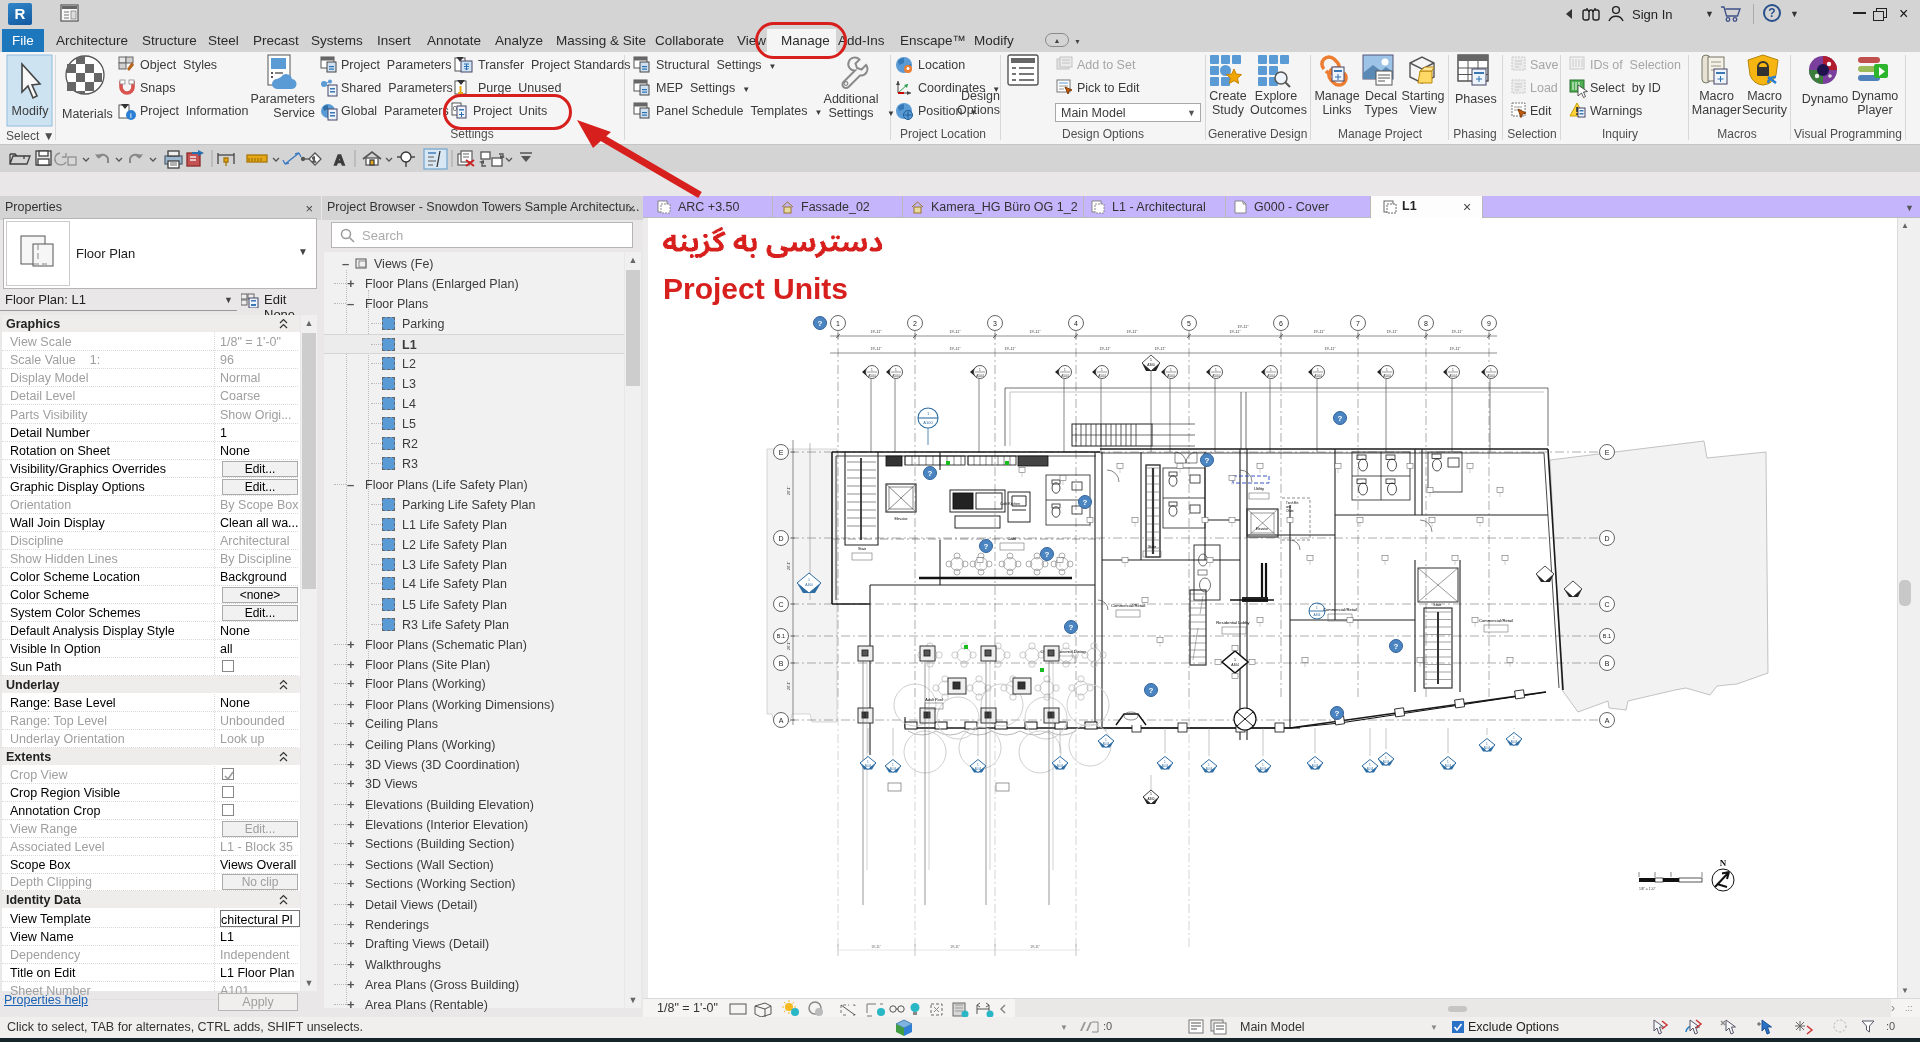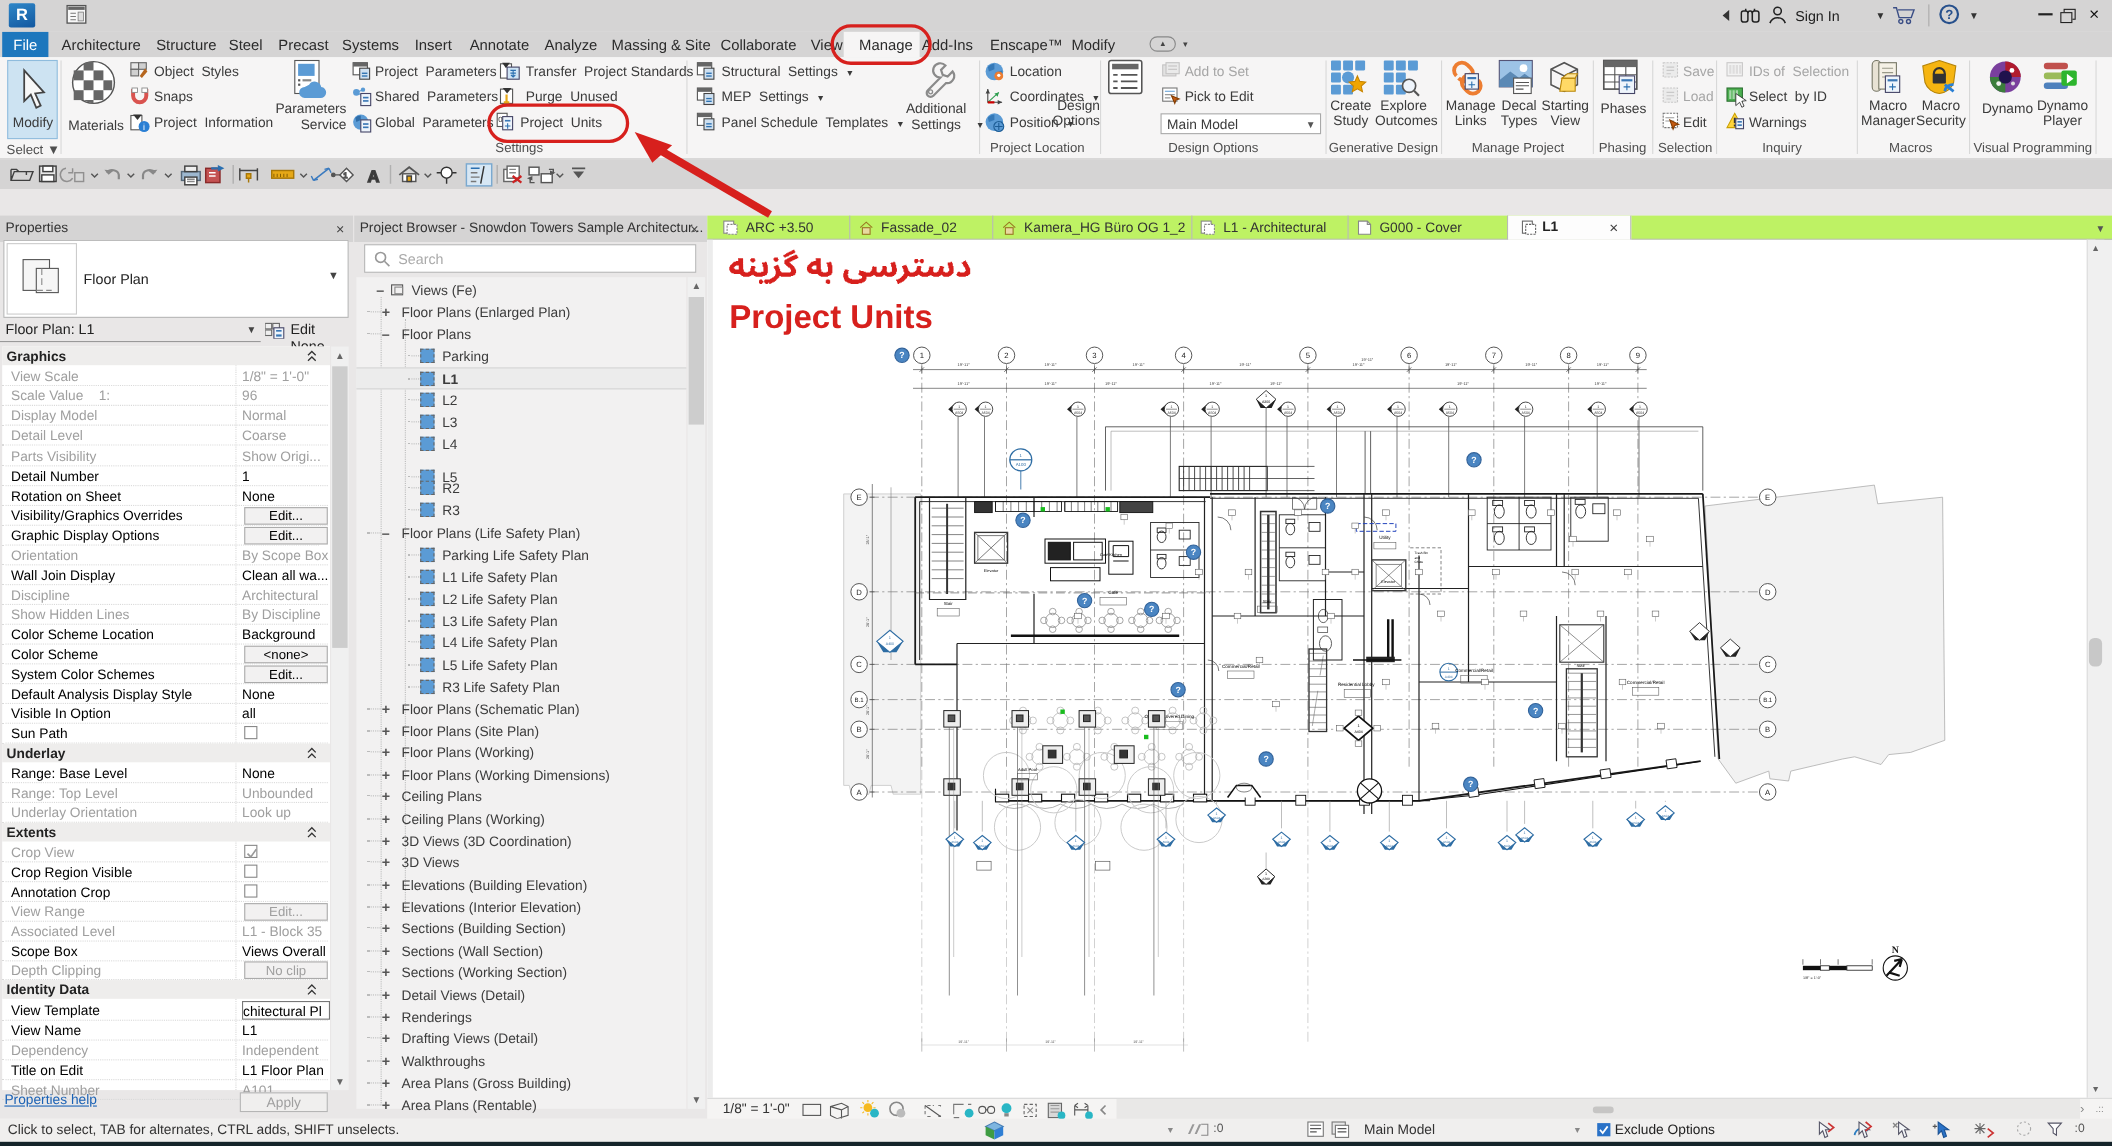--- a/index.html
+++ b/index.html
@@ -767,21 +767,21 @@
     <div class="tree-row" style="top:178px;left:2px;width:300px;">
       <span style="position:absolute;left:47px;top:9px;width:10px;border-top:1px dotted #bbb"></span>
       <span class="vicon" style="position:absolute;left:58px;top:3px"></span>
       <span style="position:absolute;left:78px">L3</span>
     </div>
     <div class="tree-row" style="top:198px;left:2px;width:300px;">
       <span style="position:absolute;left:47px;top:9px;width:10px;border-top:1px dotted #bbb"></span>
       <span class="vicon" style="position:absolute;left:58px;top:3px"></span>
       <span style="position:absolute;left:78px">L4</span>
     </div>
-    <div class="tree-row" style="top:228px;left:2px;width:300px;">
+    <div class="tree-row" style="top:218px;left:2px;width:300px;">
       <span style="position:absolute;left:47px;top:9px;width:10px;border-top:1px dotted #bbb"></span>
       <span class="vicon" style="position:absolute;left:58px;top:3px"></span>
       <span style="position:absolute;left:78px">L5</span>
     </div>
     <div class="tree-row" style="top:238px;left:2px;width:300px;">
       <span style="position:absolute;left:47px;top:9px;width:10px;border-top:1px dotted #bbb"></span>
       <span class="vicon" style="position:absolute;left:58px;top:3px"></span>
       <span style="position:absolute;left:78px">R2</span>
     </div>
     <div class="tree-row" style="top:258px;left:2px;width:300px;">
@@ -923,21 +923,21 @@
       <span style="position:absolute;left:10px;top:9px;width:12px;border-top:1px dotted #bbb"></span>
       <span class="pm" style="left:23px;top:0">+</span>
       <span style="position:absolute;left:41px">Area Plans (Rentable)</span>
     </div>
     <div style="position:absolute;left:303px;top:56px;width:16px;height:756px;background:#f0f0f0"></div>
     <div style="position:absolute;left:303px;top:56px;width:16px;height:16px;color:#666;font-size:9px;text-align:center;line-height:16px">▲</div>
     <div style="position:absolute;left:303px;top:796px;width:16px;height:16px;color:#666;font-size:9px;text-align:center;line-height:16px">▼</div>
     <div style="position:absolute;left:304px;top:74px;width:14px;height:116px;background:#cdcdcd"></div>
   </div>
 <div id="canvas">
-    <div style="position:absolute;left:0;top:0;width:1277px;height:22px;background:#bef264;border-bottom:1px solid #b9b9b9">
+    <div style="position:absolute;left:0;top:0;width:1277px;height:22px;background:#c4b5fd;border-bottom:1px solid #b9b9b9">
       <div class="vtab" style="left:7px;width:123px">ARC +3.50</div>
       <div class="vtab" style="left:130px;width:130px">Fassade_02</div>
       <div class="vtab" style="left:260px;width:181px">Kamera_HG Büro OG 1_2</div>
       <div class="vtab" style="left:441px;width:142px">L1 - Architectural</div>
       <div class="vtab" style="left:583px;width:145px">G000 - Cover</div>
       <svg width="15" height="15" style="position:absolute;left:14px;top:4px">
         <rect x="1" y="1" width="9" height="11" fill="#fff" stroke="#888"></rect>
         <rect x="4" y="4" width="9" height="9" fill="#fff" stroke="#888" stroke-dasharray="2 1"></rect>
       </svg>
       <svg width="15" height="15" style="position:absolute;left:137px;top:4px">

